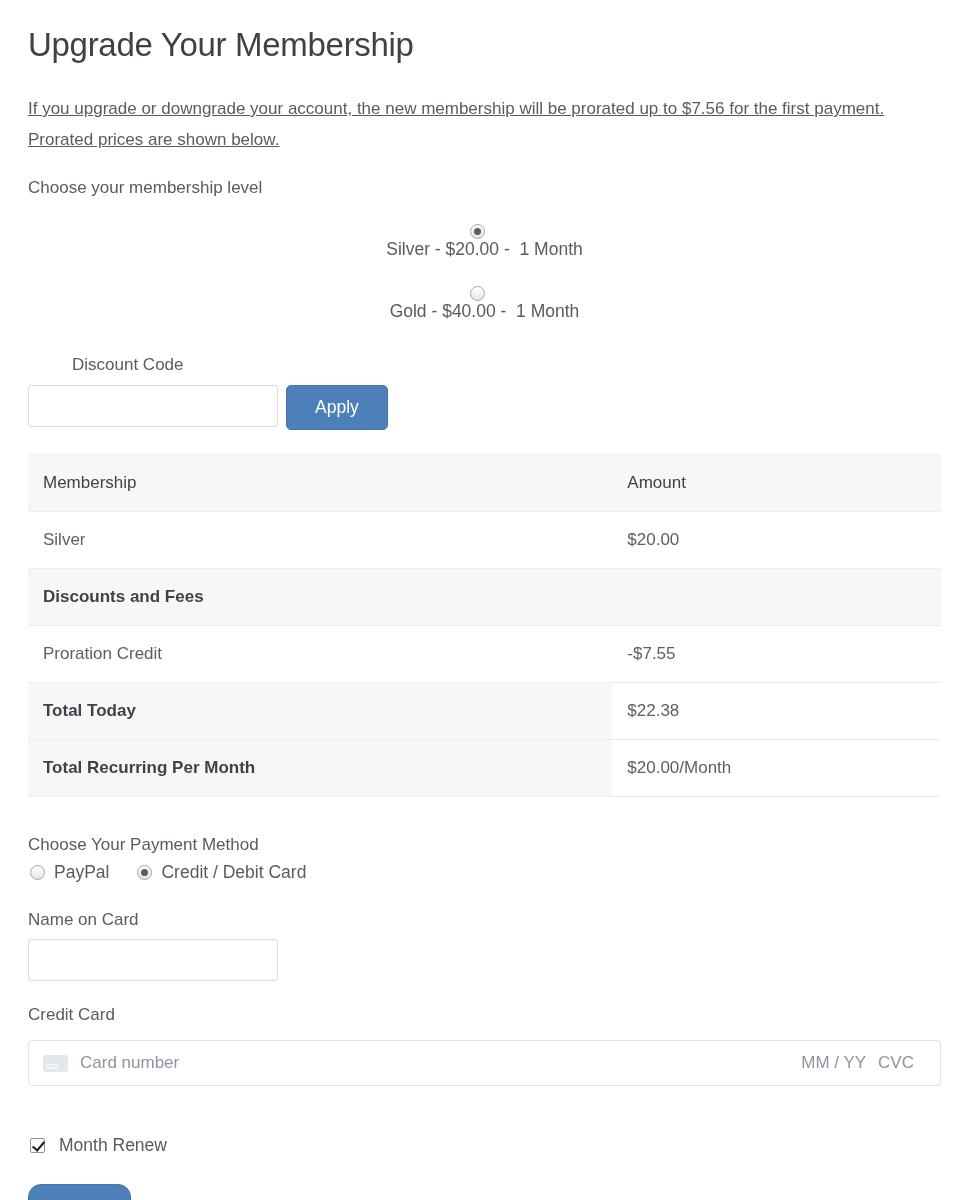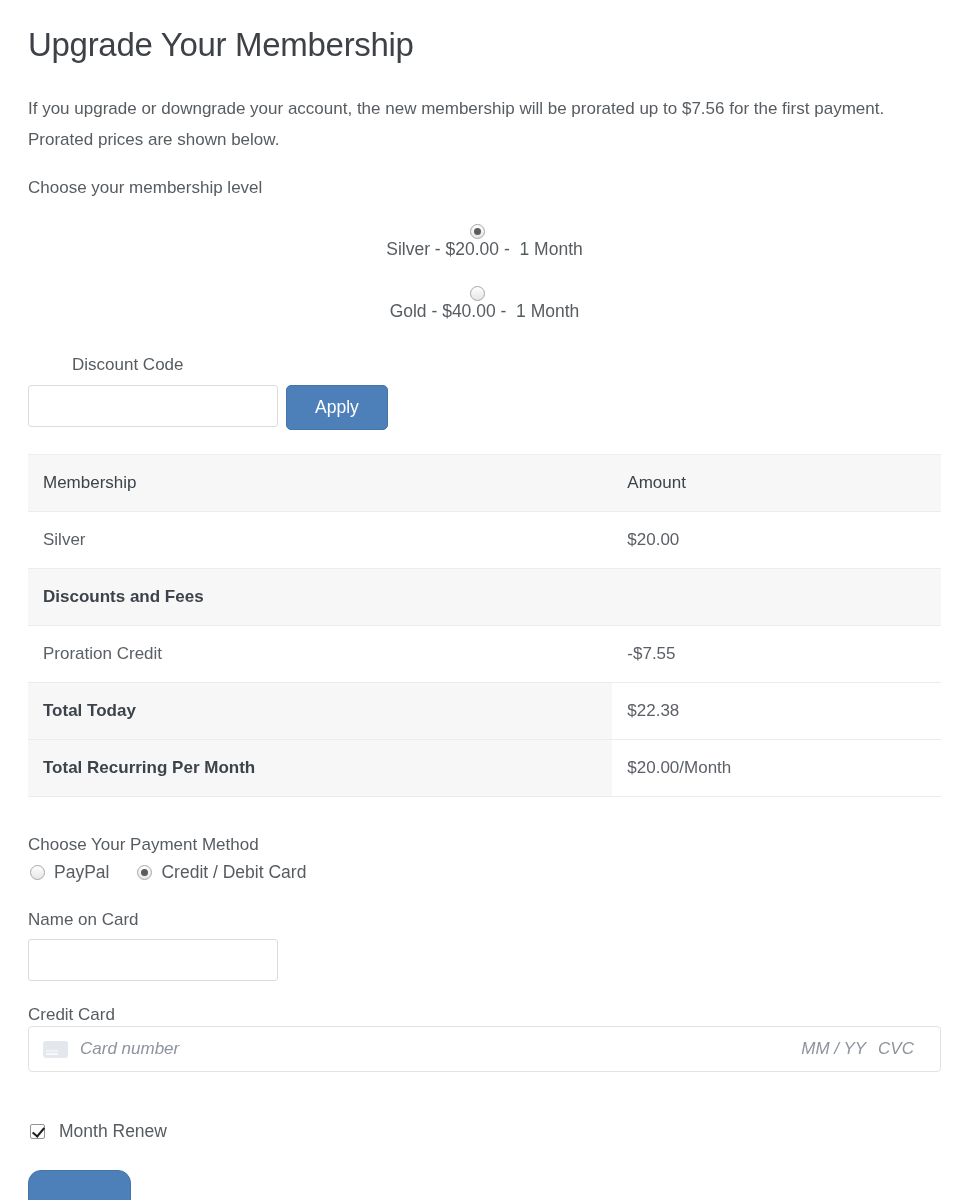--- a/index.html
+++ b/index.html
@@ -20,20 +20,21 @@
     color: #3e4247;
     letter-spacing: -0.3px;
   }
 
   .intro {
     margin: 29px 0 0 0;
     max-width: 900px;
     font-size: 17px;
     line-height: 31px;
     color: #575c61;
+    text-decoration: underline;
   }
 
   .field-label {
     font-size: 17px;
     color: #575c61;
   }
   .level-label { margin-top: 23px; }
 
   
   .radio-row {
@@ -141,32 +142,31 @@
     cursor: pointer;
   }
   .payment-radio input { margin: 0 9px 0 2px; }
   .payment-radio + .payment-radio { margin-left: 26px; }
 
   .name-label { margin-top: 27px; }
   .name-input-row { margin-top: 9px; }
 
   .cc-label { margin-top: 24px; }
   .stripe-element {
-    margin-top: 1px;
+    margin-top: 15px;
     height: 46px;
     border: 1px solid #e2e2e2;
     border-radius: 4px;
     background: #fff;
     display: flex;
     align-items: center;
     padding: 0 26px 0 14px;
     font-size: 17px;
     color: #8d949e;
     cursor: text;
-    font-style: italic;
   }
   .card-icon {
     width: 25px; height: 17px;
     border-radius: 3px;
     background: #e4e7eb;
     position: relative;
     margin-right: 12px;
     flex: 0 0 auto;
   }
   .card-icon::after {

